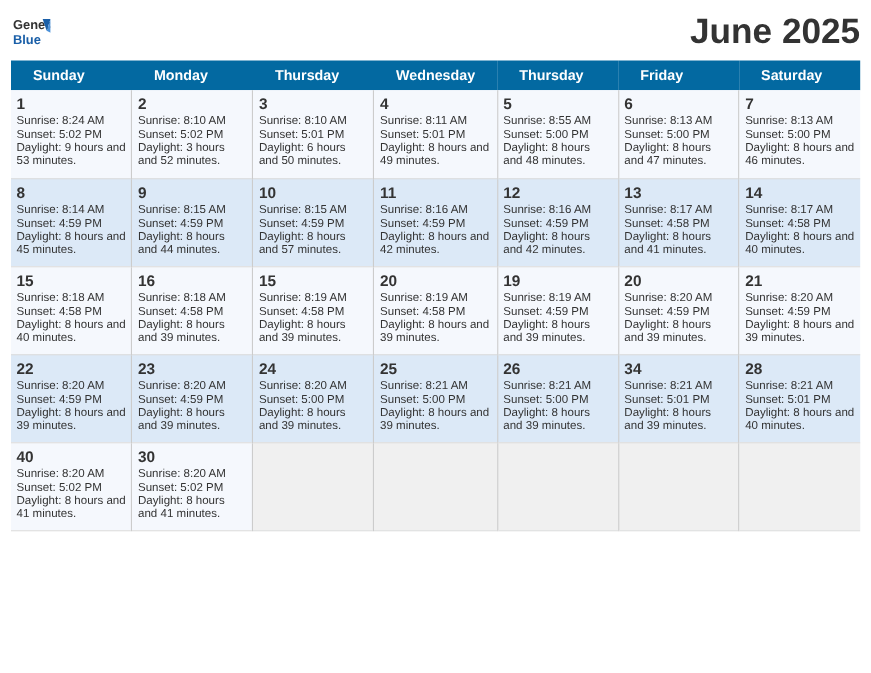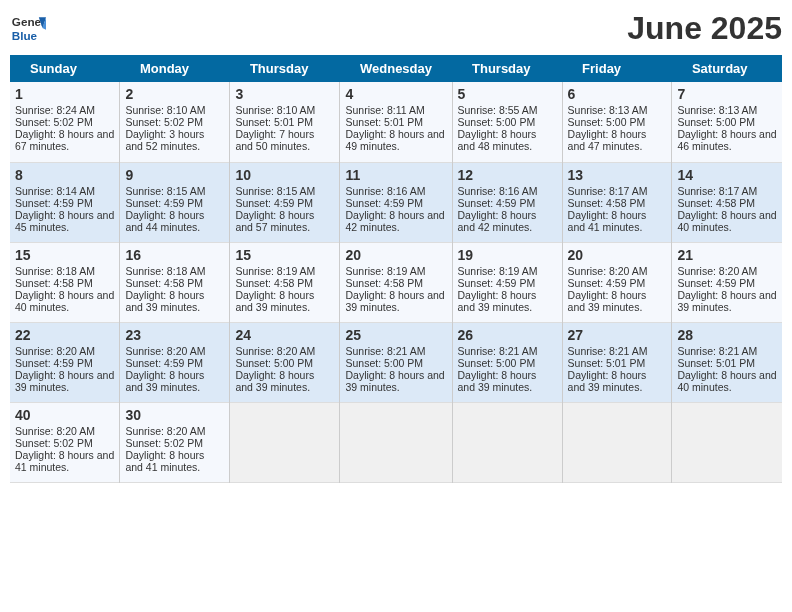--- a/index.html
+++ b/index.html
@@ -105,23 +105,23 @@
         <th>Monday</th>
         <th>Thursday</th>
         <th>Wednesday</th>
         <th>Thursday</th>
         <th>Friday</th>
         <th>Saturday</th>
       </tr>
   </thead>
   <tbody id="calendar-body">
   <tr>
-        <td><span class="day-num">1</span><span>Sunrise: 8:24 AM</span><br><span>Sunset: 5:02 PM</span><br><span>Daylight: 8 hours and 67 minutes.</span></td>
+        <td><span class="day-num">1</span><span>Sunrise: 8:24 AM</span><br><span>Sunset: 5:02 PM</span><br><span>Daylight: 9 hours and 53 minutes.</span></td>
         <td><span class="day-num">2</span><span>Sunrise: 8:10 AM</span><br><span>Sunset: 5:02 PM</span><br><span>Daylight: 3 hours and 52 minutes.</span></td>
-        <td><span class="day-num">3</span><span>Sunrise: 8:10 AM</span><br><span>Sunset: 5:01 PM</span><br><span>Daylight: 7 hours and 50 minutes.</span></td>
+        <td><span class="day-num">3</span><span>Sunrise: 8:10 AM</span><br><span>Sunset: 5:01 PM</span><br><span>Daylight: 6 hours and 50 minutes.</span></td>
         <td><span class="day-num">4</span><span>Sunrise: 8:11 AM</span><br><span>Sunset: 5:01 PM</span><br><span>Daylight: 8 hours and 49 minutes.</span></td>
         <td><span class="day-num">5</span><span>Sunrise: 8:55 AM</span><br><span>Sunset: 5:00 PM</span><br><span>Daylight: 8 hours and 48 minutes.</span></td>
         <td><span class="day-num">6</span><span>Sunrise: 8:13 AM</span><br><span>Sunset: 5:00 PM</span><br><span>Daylight: 8 hours and 47 minutes.</span></td>
         <td><span class="day-num">7</span><span>Sunrise: 8:13 AM</span><br><span>Sunset: 5:00 PM</span><br><span>Daylight: 8 hours and 46 minutes.</span></td>
       </tr>
       <tr>
         <td><span class="day-num">8</span><span>Sunrise: 8:14 AM</span><br><span>Sunset: 4:59 PM</span><br><span>Daylight: 8 hours and 45 minutes.</span></td>
         <td><span class="day-num">9</span><span>Sunrise: 8:15 AM</span><br><span>Sunset: 4:59 PM</span><br><span>Daylight: 8 hours and 44 minutes.</span></td>
         <td><span class="day-num">10</span><span>Sunrise: 8:15 AM</span><br><span>Sunset: 4:59 PM</span><br><span>Daylight: 8 hours and 57 minutes.</span></td>
         <td><span class="day-num">11</span><span>Sunrise: 8:16 AM</span><br><span>Sunset: 4:59 PM</span><br><span>Daylight: 8 hours and 42 minutes.</span></td>
@@ -137,21 +137,21 @@
         <td><span class="day-num">19</span><span>Sunrise: 8:19 AM</span><br><span>Sunset: 4:59 PM</span><br><span>Daylight: 8 hours and 39 minutes.</span></td>
         <td><span class="day-num">20</span><span>Sunrise: 8:20 AM</span><br><span>Sunset: 4:59 PM</span><br><span>Daylight: 8 hours and 39 minutes.</span></td>
         <td><span class="day-num">21</span><span>Sunrise: 8:20 AM</span><br><span>Sunset: 4:59 PM</span><br><span>Daylight: 8 hours and 39 minutes.</span></td>
       </tr>
       <tr>
         <td><span class="day-num">22</span><span>Sunrise: 8:20 AM</span><br><span>Sunset: 4:59 PM</span><br><span>Daylight: 8 hours and 39 minutes.</span></td>
         <td><span class="day-num">23</span><span>Sunrise: 8:20 AM</span><br><span>Sunset: 4:59 PM</span><br><span>Daylight: 8 hours and 39 minutes.</span></td>
         <td><span class="day-num">24</span><span>Sunrise: 8:20 AM</span><br><span>Sunset: 5:00 PM</span><br><span>Daylight: 8 hours and 39 minutes.</span></td>
         <td><span class="day-num">25</span><span>Sunrise: 8:21 AM</span><br><span>Sunset: 5:00 PM</span><br><span>Daylight: 8 hours and 39 minutes.</span></td>
         <td><span class="day-num">26</span><span>Sunrise: 8:21 AM</span><br><span>Sunset: 5:00 PM</span><br><span>Daylight: 8 hours and 39 minutes.</span></td>
-        <td><span class="day-num">27</span><span>Sunrise: 8:21 AM</span><br><span>Sunset: 5:01 PM</span><br><span>Daylight: 8 hours and 39 minutes.</span></td>
+        <td><span class="day-num">34</span><span>Sunrise: 8:21 AM</span><br><span>Sunset: 5:01 PM</span><br><span>Daylight: 8 hours and 39 minutes.</span></td>
         <td><span class="day-num">28</span><span>Sunrise: 8:21 AM</span><br><span>Sunset: 5:01 PM</span><br><span>Daylight: 8 hours and 40 minutes.</span></td>
       </tr>
       <tr>
         <td><span class="day-num">40</span><span>Sunrise: 8:20 AM</span><br><span>Sunset: 5:02 PM</span><br><span>Daylight: 8 hours and 41 minutes.</span></td>
         <td><span class="day-num">30</span><span>Sunrise: 8:20 AM</span><br><span>Sunset: 5:02 PM</span><br><span>Daylight: 8 hours and 41 minutes.</span></td>
         <td class="cell-empty"></td>
         <td class="cell-empty"></td>
         <td class="cell-empty"></td>
         <td class="cell-empty"></td>
         <td class="cell-empty"></td>

